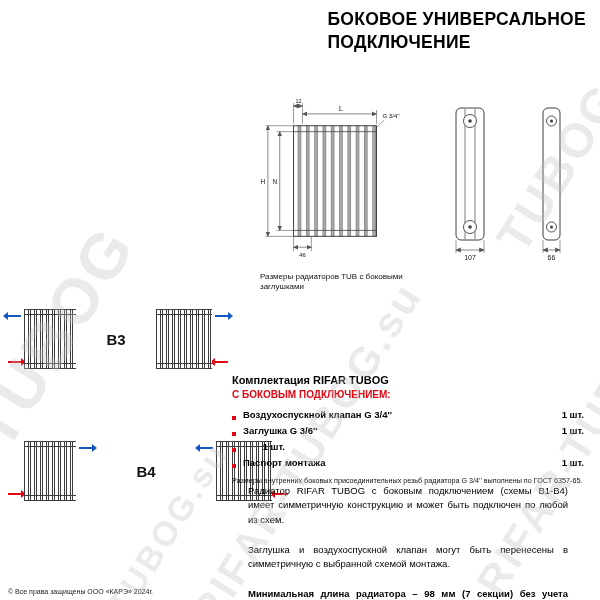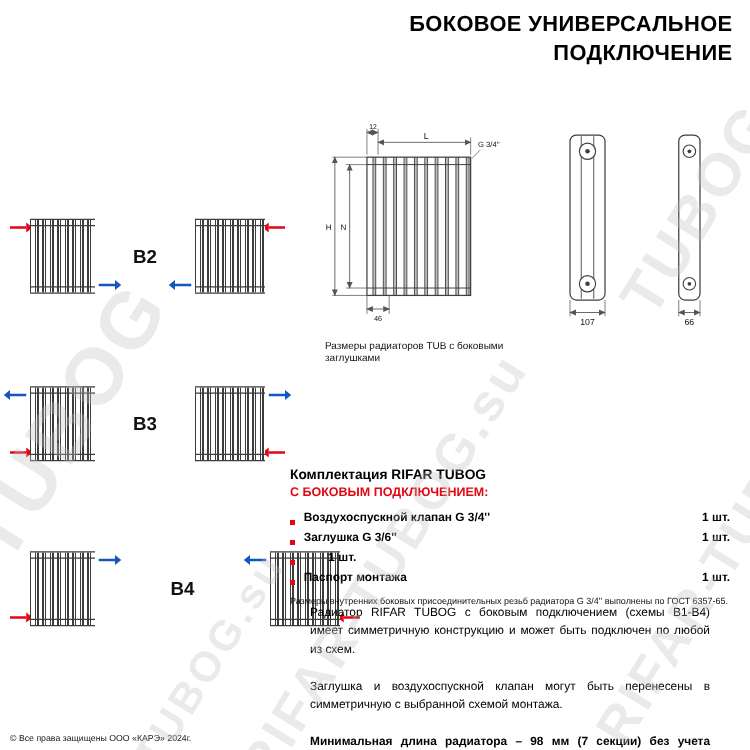--- a/index.html
+++ b/index.html
@@ -1,20 +1,20 @@
 <!DOCTYPE html>
 <html><head>
 <meta charset="utf-8">
 <style>
   html,body{margin:0;padding:0;}
   body{font-family:"Liberation Sans",sans-serif;background:#fff;}
   .page{position:relative;width:600px;height:600px;background:#fff;overflow:hidden;}
 
   
-  .header-title{position:absolute;top:8px;right:14px;text-align:right;
+  .header-title{position:absolute;top:8px;right:14px;
     font-weight:bold;font-size:17.5px;line-height:1.3;letter-spacing:.3px;color:#000;}
 
   
   .wm{position:absolute;font-weight:bold;color:#c2c2c2;opacity:.33;white-space:nowrap;
     letter-spacing:3px;pointer-events:none;z-index:6;transform:rotate(-58deg);}
   .wm1{font-size:64px;left:-70px;top:300px;}
   .wm2{font-size:42px;left:110px;top:430px;}
   .wm3{font-size:42px;left:395px;top:400px;}
   .wm4{font-size:48px;left:465px;top:140px;}
   .wm5{font-size:34px;left:-30px;top:565px;}
@@ -87,33 +87,20 @@
   <span class="wm wm3">RIFAR-TUBOG.su</span>
   <span class="wm wm4">TUBOG</span>
   <span class="wm wm5">RIFAR-TUBOG.su</span>
 
   <div class="header-title">
     <div>БОКОВОЕ УНИВЕРСАЛЬНОЕ</div>
     <div>ПОДКЛЮЧЕНИЕ</div>
   </div>
 
 
-  <div class="scheme-row row2">
-    <div class="rad-wrap">
-      <span class="arrow red dir-r a-tl"></span>
-      <span class="arrow blue dir-r a-br"></span>
-      <div class="radiator w1"></div>
-    </div>
-    <div class="scheme-label">В2</div>
-    <div class="rad-wrap">
-      <span class="arrow red dir-l a-tr"></span>
-      <span class="arrow blue dir-l a-bl"></span>
-      <div class="radiator w2"></div>
-    </div>
-  </div>
 
   <div class="scheme-row row3">
     <div class="rad-wrap">
       <span class="arrow red dir-r a-bl"></span>
       <span class="arrow blue dir-l a-tl"></span>
       <div class="radiator w1"></div>
     </div>
     <div class="scheme-label">В3</div>
     <div class="rad-wrap">
       <span class="arrow red dir-l a-br"></span>

